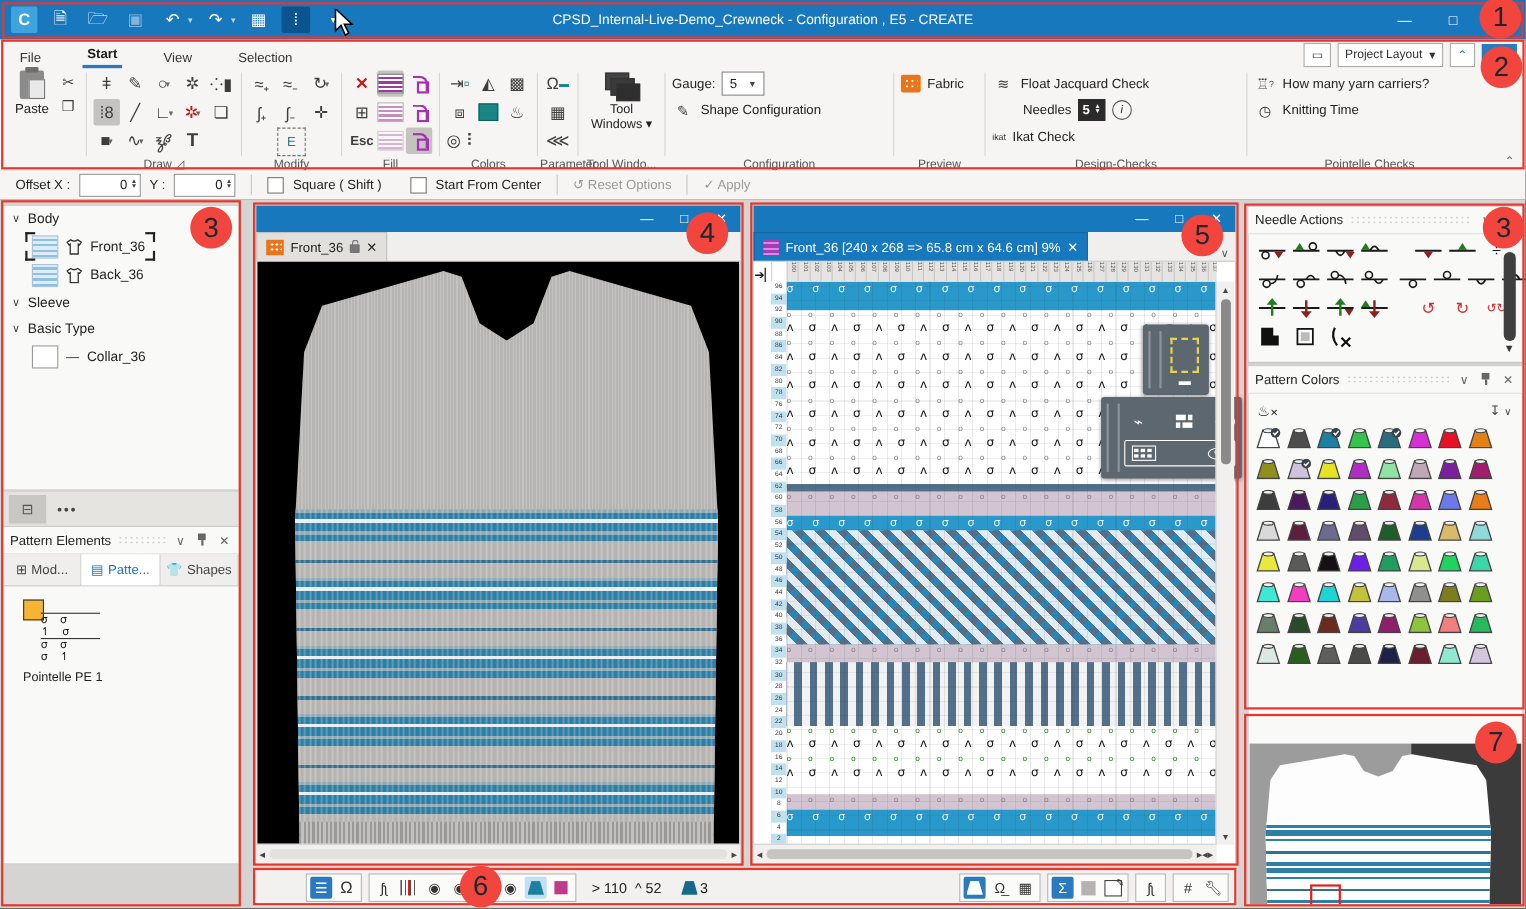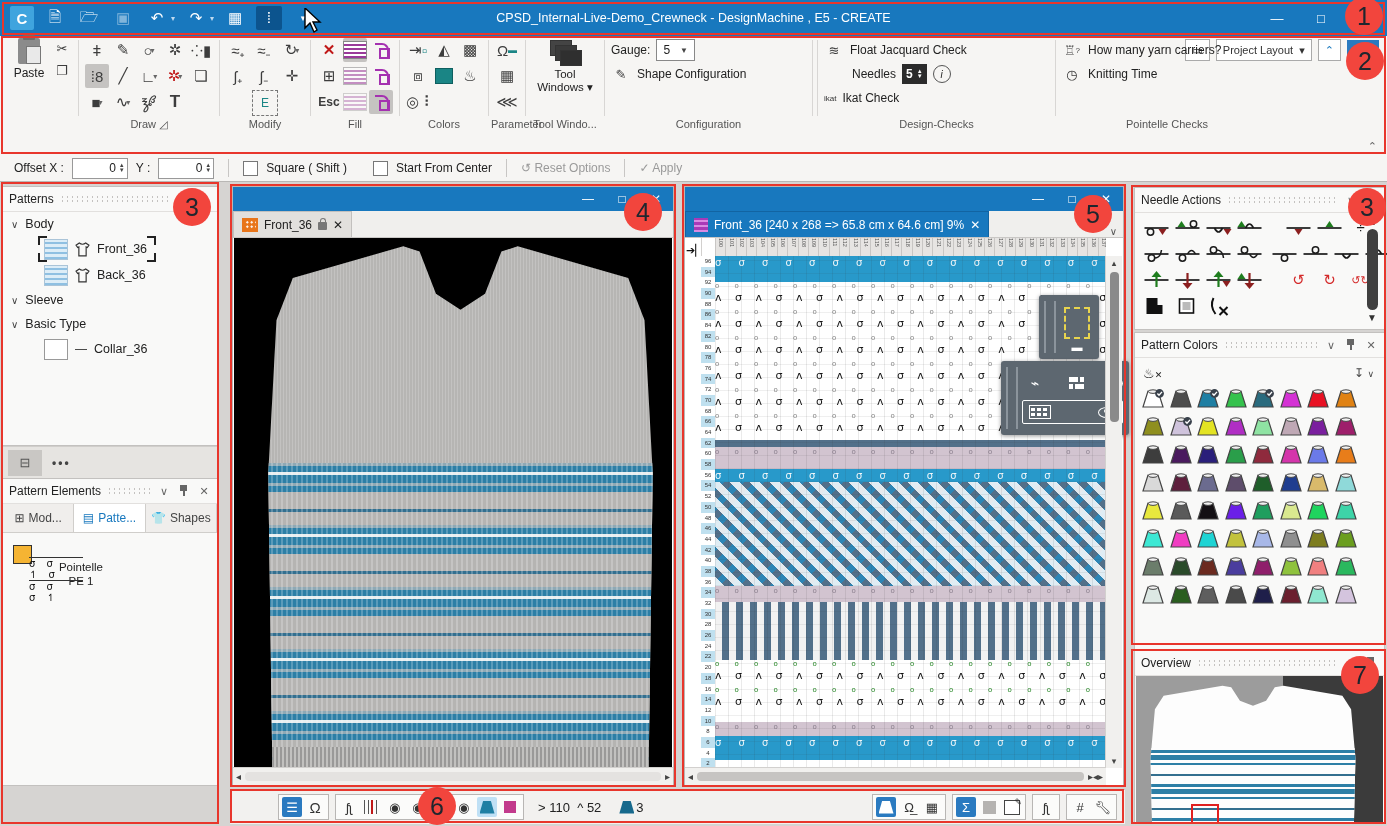--- a/index.html
+++ b/index.html
@@ -74,40 +74,40 @@
   .phead{height:24px;display:flex;align-items:center;padding:0 6px;gap:6px;background:#f9f9f8;border-bottom:1px solid #e2e0de;}
   .ptitle{font-size:12px;color:#222;white-space:nowrap;}
   .dotstrip{flex:1;height:8px;background-image:radial-gradient(#c4c2c0 1px,transparent 1.1px);background-size:5px 4px;}
   .phbtn{color:#666;font-size:11px;width:14px;text-align:center;}
   .pin{display:inline-block;width:10px;height:12px;position:relative;}
   .pin:before{content:"";position:absolute;left:1px;top:1px;width:7px;height:6px;background:#666;}
   .pin:after{content:"";position:absolute;left:4px;top:7px;width:1.5px;height:5px;background:#666;}
   
   .tree-group{display:flex;align-items:center;gap:7px;height:24px;padding-left:8px;font-size:12.5px;color:#222;}
   .tree-group .caret{color:#444;font-size:10px;}
-  .tree-item{display:flex;align-items:center;gap:7px;height:26px;padding-left:26px;position:relative;margin-left:15px;}
+  .tree-item{display:flex;align-items:center;gap:7px;height:26px;padding-left:26px;position:relative;}
   .thumb{width:22px;height:19px;border:1px solid #aac4d8;background:#ddedf7;background-image:repeating-linear-gradient(0deg,#8fc0e2 0 2px,transparent 2px 5px);}
   .thumb.t-sleeve{background-image:repeating-linear-gradient(0deg,#5c9cc8 0 3px,#cfe4f2 3px 5px);}
   .thumb.t-collar{background:#fff;border:1px solid #999;}
   .shirt svg{display:block;}
   .ilabel{font-size:12.5px;}
   .dash{color:#333;}
   .tree-item.sel .selframe{position:absolute;left:20px;top:0px;width:118px;height:26px;pointer-events:none;
     background:
      linear-gradient(#222,#222) left top/9px 2px,linear-gradient(#222,#222) left top/2px 9px,
      linear-gradient(#222,#222) right top/9px 2px,linear-gradient(#222,#222) right top/2px 9px,
      linear-gradient(#222,#222) left bottom/9px 2px,linear-gradient(#222,#222) left bottom/2px 9px,
      linear-gradient(#222,#222) right bottom/9px 2px,linear-gradient(#222,#222) right bottom/2px 9px;
     background-repeat:no-repeat;}
   
   #pe-tabs{display:flex;height:28px;background:#f0eeec;border-bottom:1px solid #d0cecb;}
   .pe-tab{flex:1;display:flex;align-items:center;justify-content:center;gap:4px;font-size:12px;color:#444;border-right:1px solid #d0cecb;}
   .pe-tab.on{background:#fff;color:#1878be;}
   .pe-items{display:flex;gap:14px;padding:12px 8px;}
-  .pe-item{width:92px;display:flex;flex-direction:row;align-items:center;gap:6px;}
+  .pe-item{width:92px;display:flex;flex-direction:column;align-items:center;gap:6px;}
   .pe-caption{font-size:11.5px;text-align:center;line-height:14px;color:#222;}
   .pe-thumb{width:76px;height:58px;position:relative;}
   .swatch{position:absolute;left:2px;top:0;width:17px;height:17px;border:1.5px solid #333;}
   .pe1-pat{position:absolute;left:20px;top:14px;width:52px;height:40px;
      background:
       repeating-linear-gradient(0deg,#2e86b8 0 4px,#cfe0ea 4px 6px,#7fb2cf 6px 10px,#e8eef2 10px 13px);
      border:1px solid #9ab4c4;}
   .pe2-sym{position:absolute;left:18px;top:12px;width:54px;height:46px;font-family:"DejaVu Sans",sans-serif;font-size:10px;line-height:11px;color:#111;letter-spacing:4px;}
   .pe2-sym div{border-top:1px solid #333;}
   
@@ -237,29 +237,35 @@
     <div class="tb-ico">🗎</div>
     <div class="tb-ico">🗁</div>
     <div class="tb-ico dim">▣</div>
     <div class="tb-ico">↶</div>
       <span class="tb-caret">▾</span>
     <div class="tb-ico">↷</div>
       <span class="tb-caret">▾</span>
     <div class="tb-ico">▦</div>
     <div class="tb-ico active">⦙</div>
     <div class="tb-ico" style="font-size:9px;">▾</div>
-    <div id="tb-title">CPSD_Internal-Live-Demo_Crewneck - DesignMachine , E5 - CREATE</div>
+    <div id="tb-title">CPSD_Internal-Live-Demo_Crewneck - Configuration , E5 - CREATE</div>
     <div id="tb-controls">
       <div class="tb-ctl">—</div>
       <div class="tb-ctl">□</div>
       <div class="tb-ctl"></div>
     </div>
   </div>
 
   <div id="ribbon" class="abs">
+    <div id="rtabs">
+      <span class="rtab">File</span>
+      <span class="rtab on">Start</span>
+      <span class="rtab">View</span>
+      <span class="rtab">Selection</span>
+    </div>
     <div id="rtabs-right">
       <span class="minibtn">▭</span>
       <span class="minibtn"><span>Project Layout</span>&nbsp;&nbsp;▾</span>
       <span class="minibtn" style="color:#1878be;">⌃</span>
       <span class="minibtn" id="help-btn">?</span>
     </div>
 
     <div id="ribbon-strip">
 
       <div class="rgwrap">
@@ -440,20 +446,29 @@
         </div>
         <div class="chk-line">
           <span class="ic sm">✎</span>
           <span>Shape Configuration</span>
         </div>
         <div class="rg-label">Configuration</div>
       </div>
         </div>
       <div class="rsep"></div>
 
+      <div class="rgwrap">
+          <div class="rgroup" style="width:70px;">
+        <div class="chk-line">
+          <span class="fabric-ic"></span>
+          <span>Fabric</span>
+        </div>
+        <div class="rg-label">Preview</div>
+      </div>
+        </div>
       <div class="rsep"></div>
 
       <div class="rgwrap">
           <div class="rgroup" style="width:225px;">
         <div class="chk-line">
           <span class="ic sm">≋</span>
           <span>Float Jacquard Check</span>
         </div>
         <div class="chk-line" style="padding-left:28px;">
           <span>Needles</span>
@@ -515,26 +530,20 @@
     <span style="width:10px;"></span>
     <span class="cb"></span>
     <span>Start From Center</span>
     <span class="vdiv"></span>
     <span class="graytext">↺ <span>Reset Options</span></span>
     <span class="vdiv"></span>
     <span class="graytext">✓ <span>Apply</span></span>
   </div>
 
   <div class="abs panel" style="left:2px;top:186px;width:216px;height:260px;">
-    <div class="phead">
-      <span class="ptitle">Patterns</span>
-      <span class="dotstrip"></span>
-      <span class="phbtn">∨</span>
-      <span class="phbtn">✕</span>
-    </div>
     <div id="patterns-tree">
         <div class="tree-group">
           <span class="caret">∨</span>
           <span class="glabel">Body</span>
         </div>
         <div class="tree-item sel">
           <span class="selframe"></span>
           <span class="thumb t-front"></span>
           <span class="shirt">
             <svg width="15" height="15" viewBox="0 0 14 14">
@@ -1230,26 +1239,20 @@
             <ellipse cx="12" cy="2.6" rx="4.6" ry="1.8" fill="#f0f0f0" stroke="#444" stroke-width="1"></ellipse>
           </svg></span>
         <span class="cone-cell"><svg width="24" height="19" viewBox="0 0 24 19">
             <path d="M7 2 L17 2 L22 18 L2 18 Z" fill="#d4c4de" stroke="#444" stroke-width="1.2"></path>
             <ellipse cx="12" cy="2.6" rx="4.6" ry="1.8" fill="#f0f0f0" stroke="#444" stroke-width="1"></ellipse>
           </svg></span>
       </div>
   </div>
 
   <div class="abs panel" style="left:1134px;top:650px;width:251px;height:174px;">
-    <div class="phead">
-      <span class="ptitle">Overview</span>
-      <span class="dotstrip"></span>
-      <span class="phbtn">∨</span>
-      <span class="phbtn"><span class="pin"></span></span>
-    </div>
     <div id="ov-content">
       <div id="ov-dark"></div>
       <div id="ov-garment">
         <div id="ov-body" class="garment-shape"></div>
         <div class="garment-shape" style="position:absolute;inset:0;">
             <div id="ov-bands"></div>
           </div>
       </div>
       <div id="ov-viewport" style="left:55px;top:128px;"></div>
     </div>

